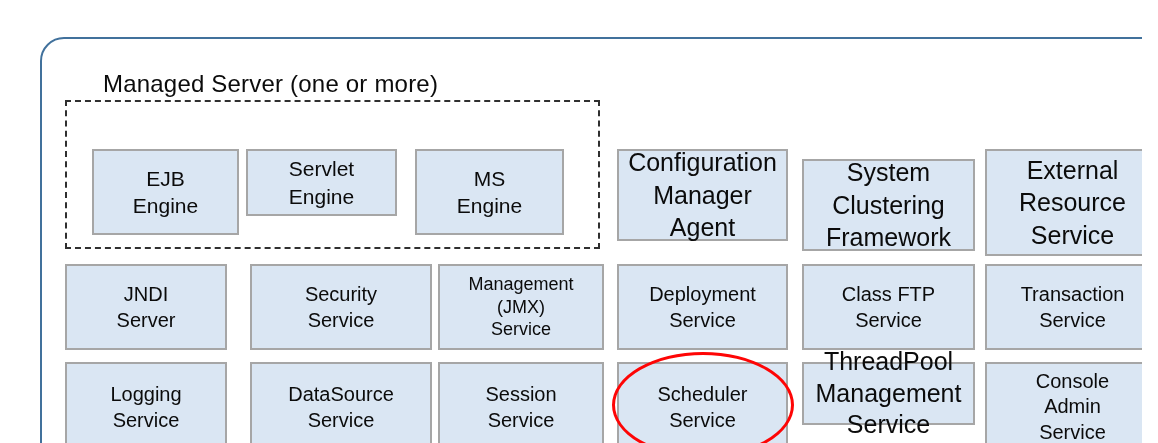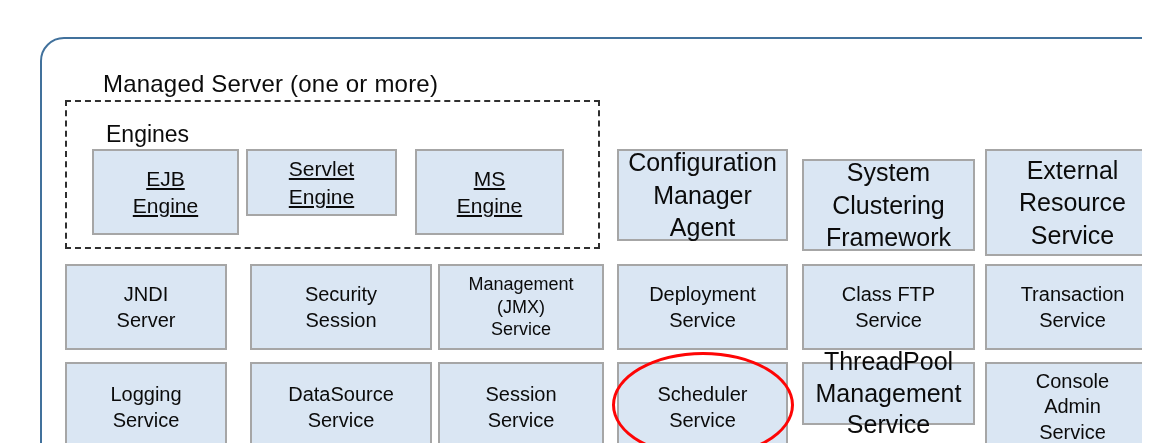--- a/index.html
+++ b/index.html
@@ -58,21 +58,21 @@
     border: 2px solid var(--box-border);
     display: flex;
     align-items: center;
     justify-content: center;
     text-align: center;
     white-space: pre-line;
     font-size: 20px;
     line-height: 1.3;
     color: var(--text);
   }
-  .fs21 { font-size: 21px; text-decoration: underline; }
+  .fs21 { font-size: 21px; }
   .fs19 { font-size: 25px; line-height: 1.3; }
   .fs18 { font-size: 18px; line-height: 1.3; }
   .tight { line-height: 1.26; }
   .highlight-ellipse {
     position: absolute;
     left: 580px; top: 320px;
     width: 182px; height: 106px;
     border: 3px solid var(--highlight);
     border-radius: 50%;
     box-sizing: border-box;
@@ -83,21 +83,20 @@
 </head>
 <body>
 
 <div class="canvas">
 
   <div class="frame"></div>
 
   <div class="title">Managed Server (one or more)</div>
 
   <div class="engines-group"></div>
-  <div class="engines-label">Engines</div>
 
   <div class="box fs21" style="left:60px;top:117px;width:147px;height:86px">EJB
 Engine</div>
   <div class="box fs21" style="left:214px;top:117px;width:151px;height:67px">Servlet
 Engine</div>
   <div class="box fs21" style="left:383px;top:117px;width:149px;height:86px">MS
 Engine</div>
 
   <div class="box fs19" style="left:585px;top:117px;width:171px;height:92px">Configuration
 Manager
@@ -105,21 +104,21 @@
   <div class="box fs19" style="left:770px;top:127px;width:173px;height:92px">System
 Clustering
 Framework</div>
   <div class="box fs19" style="left:953px;top:117px;width:175px;height:107px">External
 Resource
 Service</div>
 
   <div class="box" style="left:33px;top:232px;width:162px;height:86px">JNDI
 Server</div>
   <div class="box" style="left:218px;top:232px;width:182px;height:86px">Security
-Session</div>
+Service</div>
   <div class="box fs18 tight" style="left:406px;top:232px;width:166px;height:86px">Management
 (JMX)
 Service</div>
   <div class="box" style="left:585px;top:232px;width:171px;height:86px">Deployment
 Service</div>
   <div class="box" style="left:770px;top:232px;width:173px;height:86px">Class FTP
 Service</div>
   <div class="box" style="left:953px;top:232px;width:175px;height:86px">Transaction
 Service</div>
 

